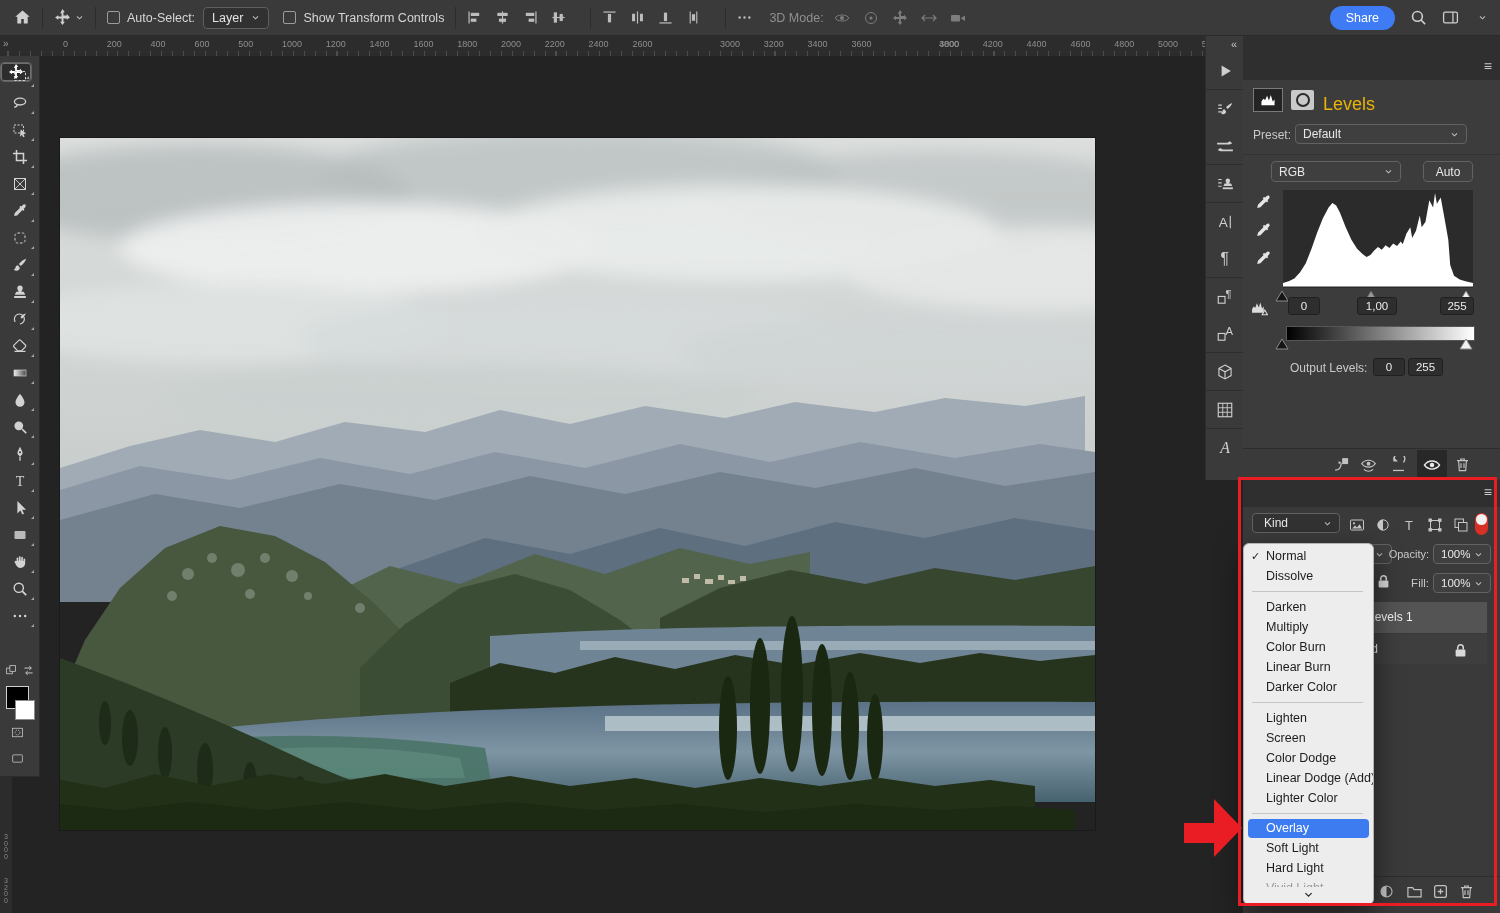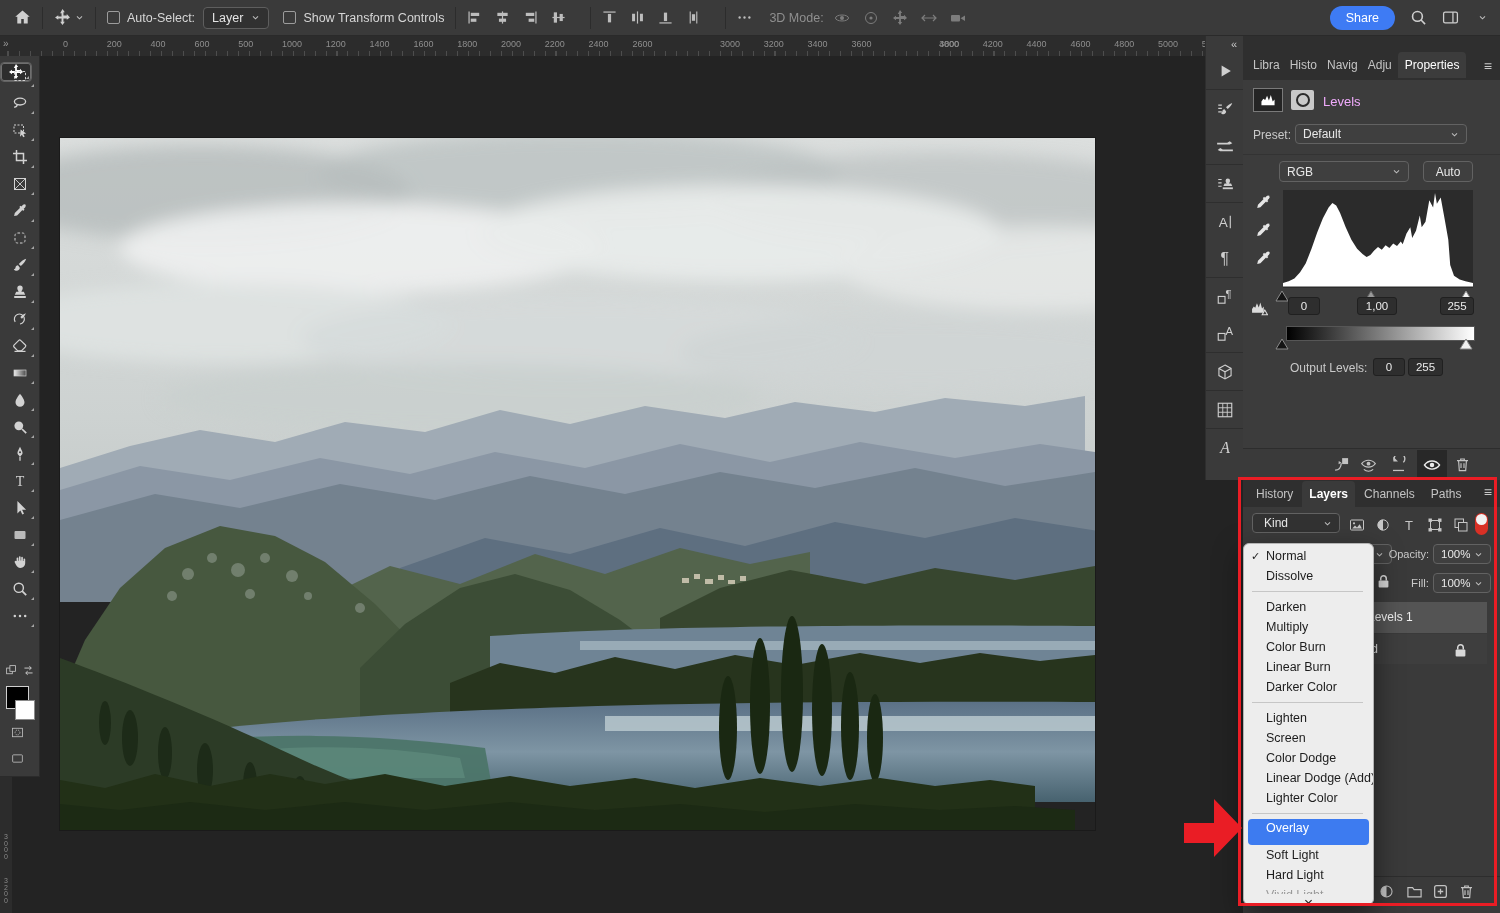--- a/index.html
+++ b/index.html
@@ -110,21 +110,21 @@
   #layer-row-0{top:122px;height:31px;background:#545454}
   #layer-row-1{top:154px;height:30px;background:#3e3e3e}
   .layer-name{position:absolute;top:8px;font-size:12px;color:#f0f0f0;white-space:nowrap}
   #layers-bottom{position:absolute;left:0;right:0;top:396px;height:30px;border-top:1px solid #2d2d2d}
   
   #blend-menu{position:absolute;left:1243px;top:543px;width:131px;height:362px;background:#ededed;
               border:1px solid #b4b4b4;border-radius:6px;box-sizing:border-box;z-index:55;overflow:hidden;
               box-shadow:0 10px 28px rgba(0,0,0,.5);padding-top:2px;color:#1c1c1c}
   .bm-item{position:relative;height:20px;line-height:20px;padding-left:22px;font-size:12.5px;white-space:nowrap}
   .bm-item .check{position:absolute;left:7px;top:0;font-size:11px}
-  .bm-item.hl{background:#3d7bf0;color:#fff;margin:0 4px;padding-left:18px;border-radius:4px;height:26px;line-height:19px}
+  .bm-item.hl{background:#3d7bf0;color:#fff;margin:0 4px;padding-left:18px;border-radius:4px;height:19px;line-height:19px}
   .bm-item.partial{height:9px;overflow:hidden;opacity:.4}
   .bm-div{border-top:1px solid #c6c6c6;margin:5px 10px 5px 8px;height:0}
   .bm-more{height:14px;display:flex;align-items:center;justify-content:center;color:#2b2b2b}
   .bm-more svg{width:11px;height:11px}
   
   #red-box{position:absolute;left:1238px;top:477px;width:253px;height:423px;border:3px solid #ea1d25;
            z-index:60;pointer-events:none}
   #red-arrow{position:absolute;left:1184px;top:799px;width:60px;height:58px;z-index:70;pointer-events:none}
 </style>
 </head>
@@ -623,53 +623,46 @@
         <div class="dock-btn gs">
           <svg viewBox="0 0 16 16" fill="none">
             <text x="8" y="12.6" font-size="14" font-style="italic" text-anchor="middle" fill="currentColor" font-family="Liberation Serif,serif">A</text>
           </svg>
         </div>
       </div>
   </div>
 
   <div id="props" class="panel">
     <div id="props-strip"></div>
-    <div class="tabstrip">
-        <div class="ptab">Libra</div>
-        <div class="ptab">Histo</div>
-        <div class="ptab">Navig</div>
-        <div class="ptab">Adju</div>
-        <div class="ptab active">Properties</div>
-      </div>
     <span class="hamburger" style="right:8px;top:22px">≡</span>
 
     <div id="histo-thumb">
         <span>
           <svg viewBox="0 0 16 16" fill="none">
             <path fill="currentColor" d="M1 13V9l2-3 2 1.5L7 3l2 5 2-6 2 7 2-2v6z"></path>
           </svg>
         </span>
       </div>
     <div id="mask-thumb">
         <span class="ring"></span>
       </div>
-    <span class="plabel" style="left:80px;top:58px;font-size:13px;color:#f0abfc">Levels</span>
+    <span class="plabel" style="left:80px;top:58px;font-size:18px;color:#eab308">Levels</span>
 
     <span class="plabel" style="left:10px;top:92px">Preset:</span>
     <div class="sel" style="left:52px;top:88px;width:172px">
       <span class="sv">Default</span>
       <span class="chev">
           <svg viewBox="0 0 16 16" fill="none">
             <path d="M3.5 6l4.5 4.5L12.5 6" stroke="currentColor" stroke-width="1.8"></path>
           </svg>
         </span>
     </div>
     <div class="pdivider" style="top:118px"></div>
 
-    <div class="sel" style="left:36px;top:125px;width:130px;height:21px">
+    <div class="sel" style="left:28px;top:125px;width:130px;height:21px">
       <span class="sv">RGB</span>
       <span class="chev">
           <svg viewBox="0 0 16 16" fill="none">
             <path d="M3.5 6l4.5 4.5L12.5 6" stroke="currentColor" stroke-width="1.8"></path>
           </svg>
         </span>
     </div>
     <div class="sel" style="left:180px;top:125px;width:50px;height:21px;justify-content:center">
       <span>Auto</span>
     </div>
@@ -770,26 +763,20 @@
       <span class="picon" style="left:211px;top:7px">
           <svg viewBox="0 0 16 16" fill="none">
             <path d="M2.8 4.3h10.4M6.3 4.3V2.8h3.4v1.5M4.3 4.3l.7 9.4h6l.7-9.4M6.6 6.8v4.4M9.4 6.8v4.4" stroke="currentColor" stroke-width="1.1"></path>
           </svg>
         </span>
     </div>
   </div>
 
   <div id="layers" class="panel">
     <div id="layers-strip"></div>
-    <div class="tabstrip">
-        <div class="ptab">History</div>
-        <div class="ptab active">Layers</div>
-        <div class="ptab">Channels</div>
-        <div class="ptab">Paths</div>
-      </div>
     <span class="hamburger" style="right:8px;top:4px">≡</span>
 
     <div class="sel" style="left:9px;top:33px;width:88px;background:#323232">
       <span style="display:inline-flex;margin-right:4px;color:#c9c9c9">
           <svg viewBox="0 0 16 16" fill="none">
             <circle cx="7" cy="7" r="4.6" stroke="currentColor" stroke-width="1.5"></circle>
             <path d="M10.4 10.4l3.8 3.8" stroke="currentColor" stroke-width="1.5"></path>
           </svg>
         </span>
       <span class="sv">Kind</span>

